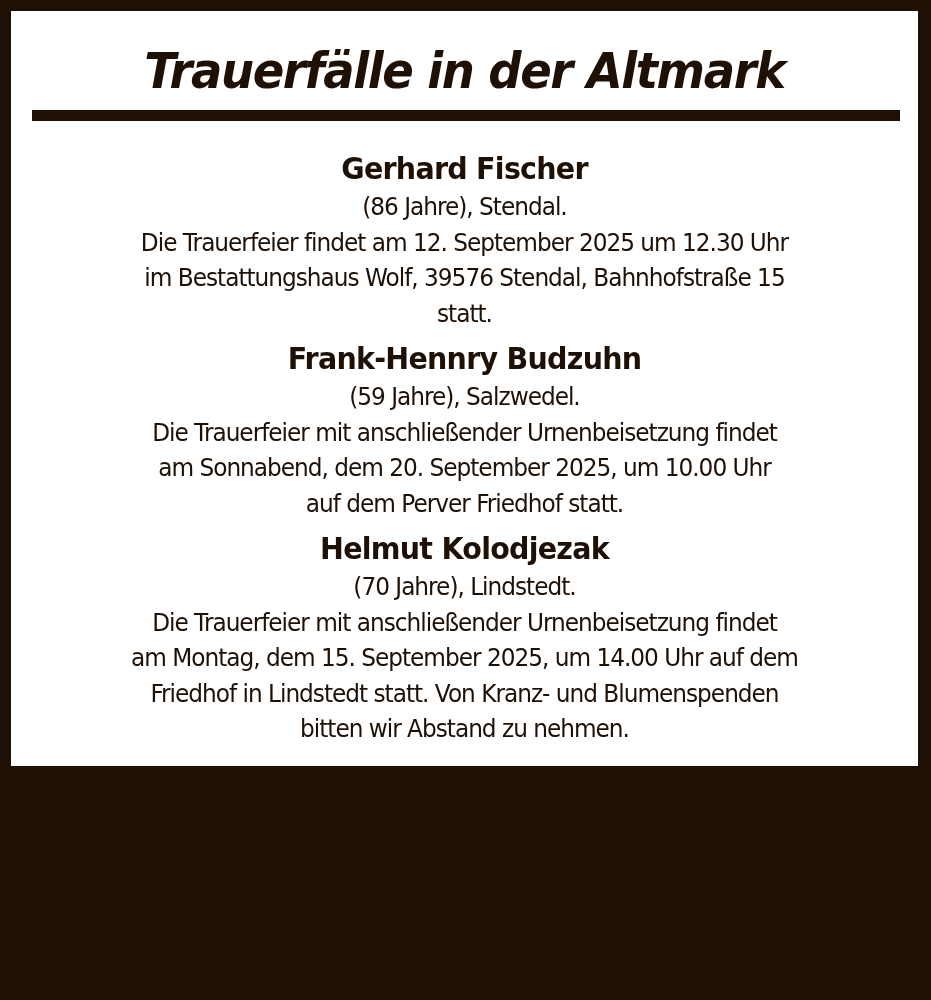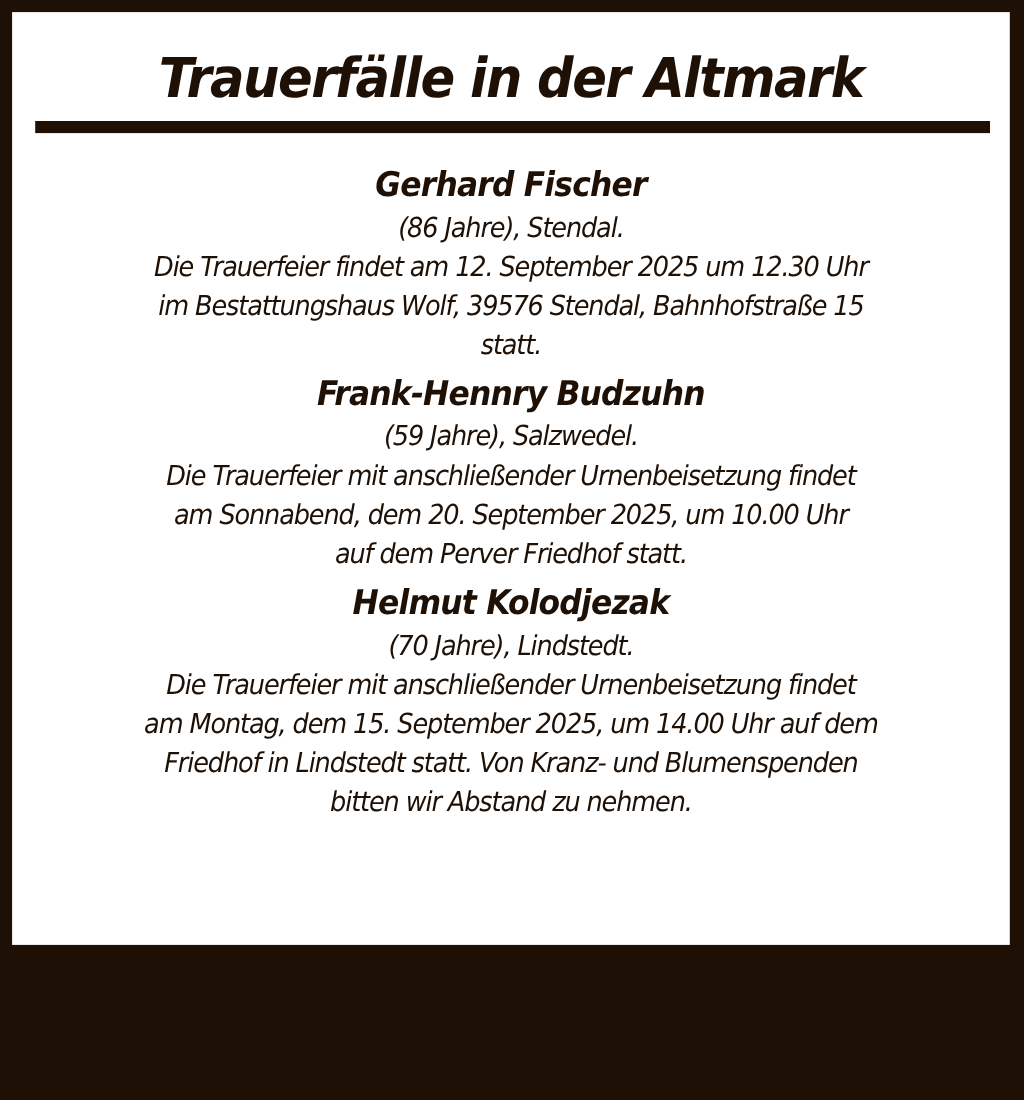--- a/index.html
+++ b/index.html
@@ -13,21 +13,21 @@
       position: relative;
       overflow: hidden;
       font-family: "Liberation Sans", "DejaVu Sans", sans-serif;
       color: #1e1005;
     }
     .frame {
       position: absolute;
       left: 11px;
       top: 11px;
       width: 907px;
-      height: 848px;
+      height: 755px;
       background: #ffffff;
       box-sizing: border-box;
     }
     .headline {
       position: absolute;
       left: 0;
       right: 0;
       top: 30px;
       text-align: center;
       font-family: "DejaVu Sans", sans-serif;
@@ -49,21 +49,20 @@
     }
     .entries {
       position: absolute;
       left: 0;
       right: 0;
       top: 136px;
       text-align: center;
     }
     .entry {
       margin: 0 0 6px 0;
-      font-style: italic;
     }
     .name {
       font-family: "DejaVu Sans", sans-serif;
       font-weight: bold;
       font-size: 31px;
       line-height: 42px;
       letter-spacing: -0.8px;
       transform: scaleX(0.92);
       transform-origin: center;
       display: block;

